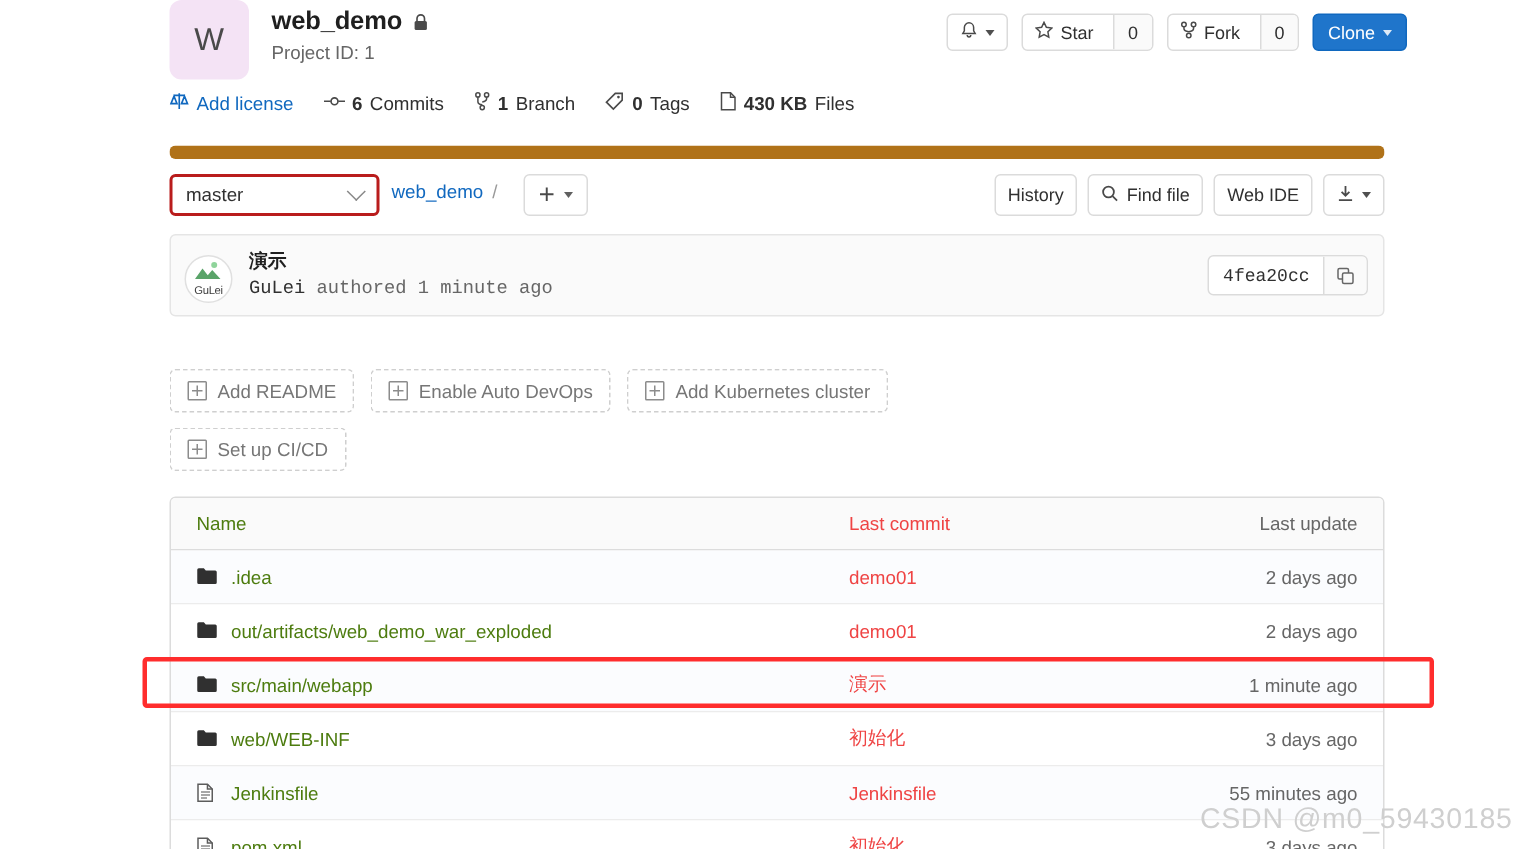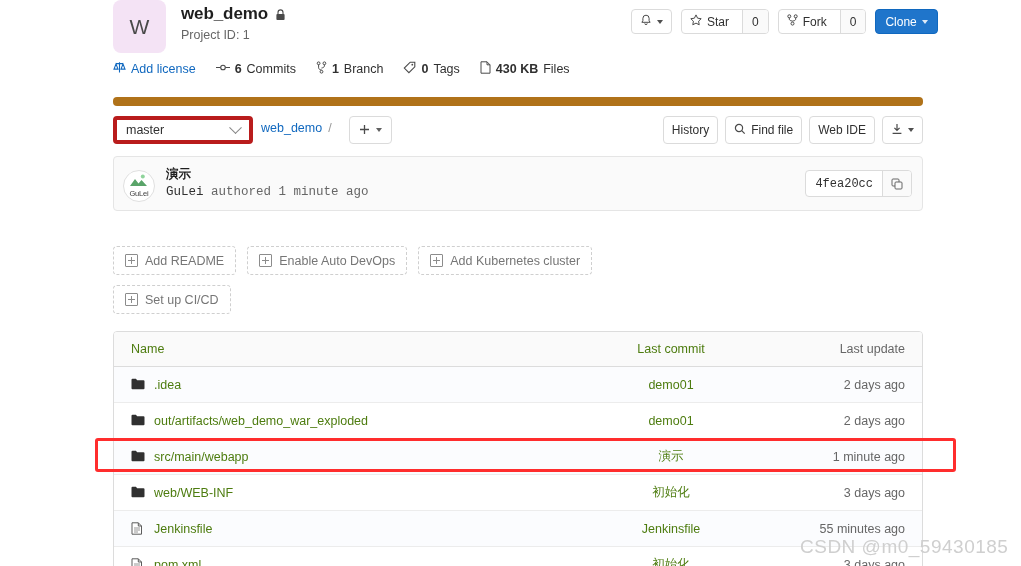--- a/index.html
+++ b/index.html
@@ -56,21 +56,21 @@
   .stat.link{color:#1068bf;}
 
   
   .lang-bar{position:absolute;left:113px;top:97px;width:810px;height:9px;border-radius:4px;overflow:hidden;background:#eee;}
   .lang-seg{height:100%;}
 
   
   .toolbar{position:absolute;left:113px;top:116px;width:810px;height:29px;}
   .branch-select{
     position:absolute;left:0;top:0;box-sizing:border-box;
-    width:140px;height:28px;border:4px solid #b91c1c;border-radius:4px;background:#fff;
+    width:140px;height:28px;border:2px solid #b91c1c;border-radius:4px;background:#fff;
     display:flex;align-items:center;justify-content:space-between;padding:0 9px;
     font-size:12.5px;color:#303030;text-align:right;
   }
   .chev{
     display:inline-block;width:8px;height:8px;border-right:1.4px solid #888;border-bottom:1.4px solid #888;
     transform:rotate(45deg) translate(-2px,-2px);
   }
   .crumb{position:absolute;left:148px;top:5px;font-size:12.5px;color:#1068bf;display:flex;align-items:center;gap:6px;}
   .crumb .sep{color:#999;}
   .add-btn{
@@ -133,21 +133,21 @@
     display:flex;align-items:center;height:34px;background:#fafafa;
     border-bottom:1px solid #dcdcdc;font-size:12.5px;color:#303030;
   }
   .ft-row{
     display:flex;align-items:center;height:35px;
     border-bottom:1px solid #ececec;font-size:12.5px;
     background:#fbfcfe;
   }
   .ft-row:nth-child(even){background:#fff;}
   .c-name{width:452px;padding-left:17px;box-sizing:border-box;display:flex;align-items:center;gap:9px;color:#4d7c0f;}
-  .c-commit{width:210px;box-sizing:border-box;color:#4d7c0f;text-align:center;}
+  .c-commit{width:210px;box-sizing:border-box;color:#ef4444;}
   .c-update{flex:1;box-sizing:border-box;text-align:right;padding-right:17px;color:#666;}
 
   .ico{display:inline-block;width:14px;height:13px;flex:none;}
 
   
   .annot{
     position:absolute;left:95px;top:438px;width:861px;height:34px;
     border:3px solid #ff2d2d;border-radius:3px;box-sizing:border-box;
     pointer-events:none;
   }

